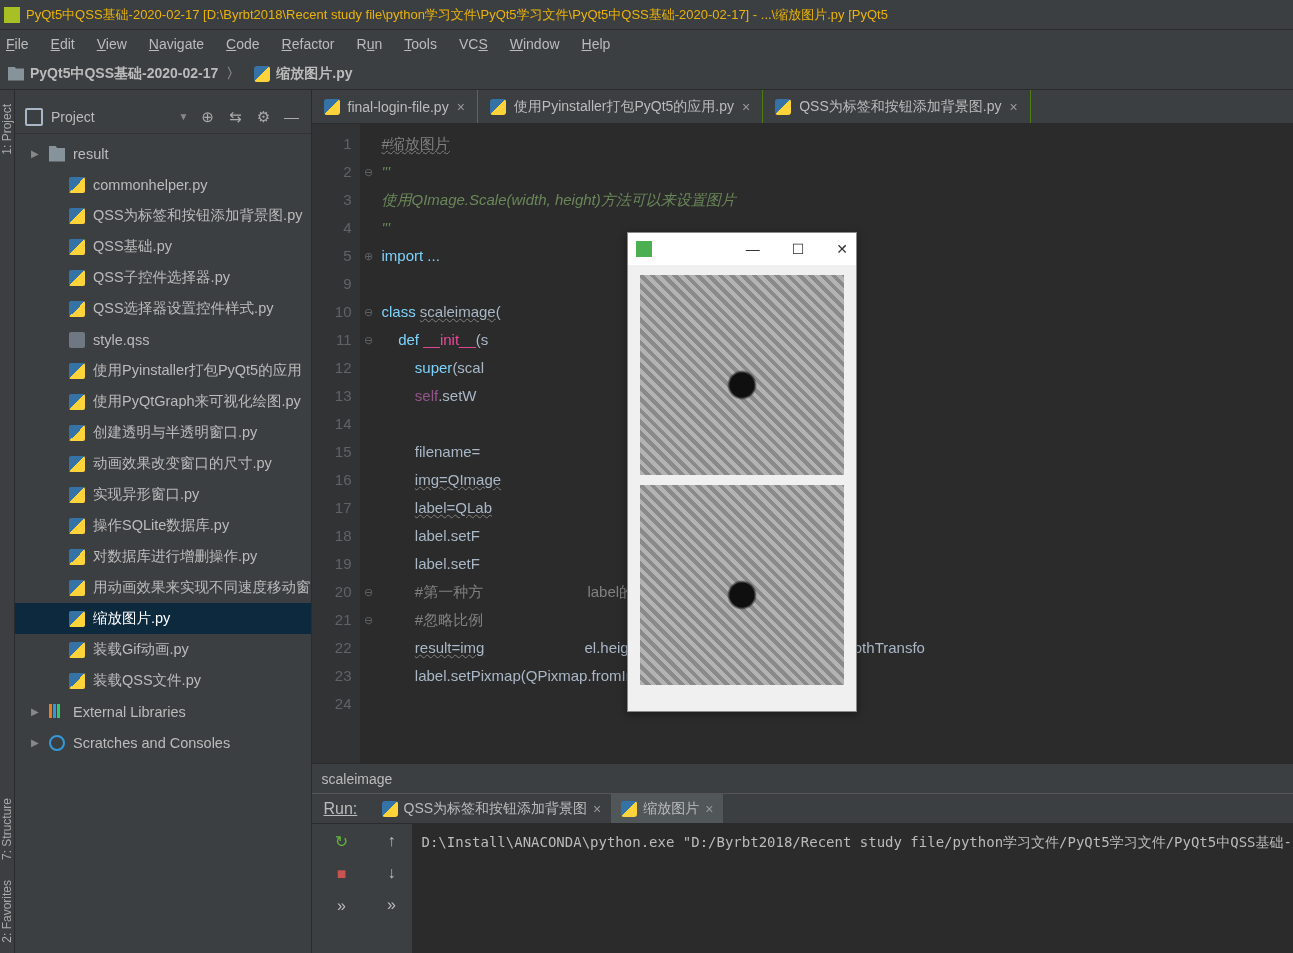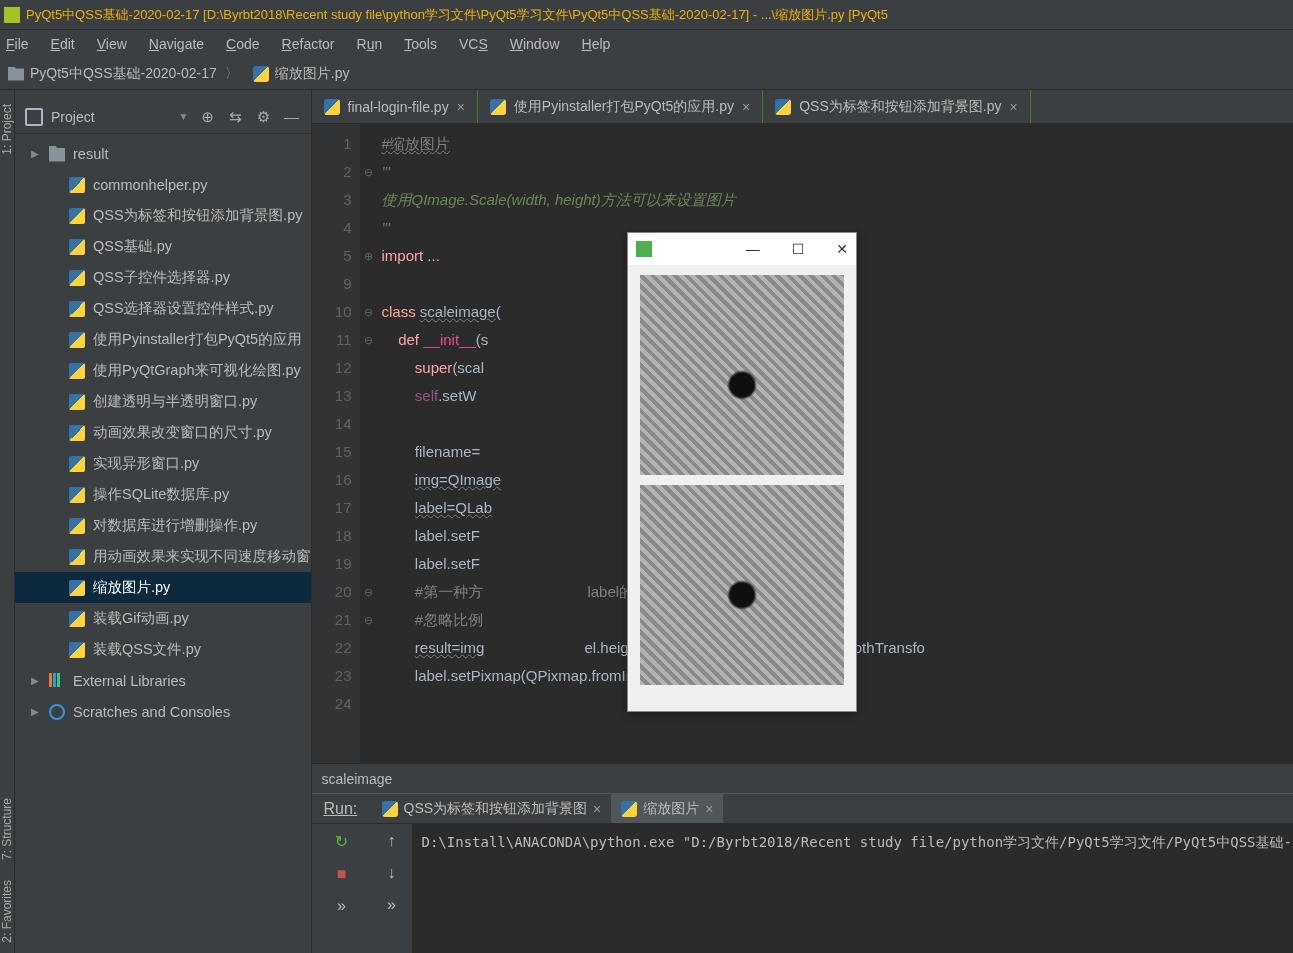--- a/index.html
+++ b/index.html
@@ -1,21 +1,21 @@
 <!DOCTYPE html>
 <html><head>
 <meta charset="utf-8">
 <style>
 * { margin:0; padding:0; box-sizing:border-box; font-family:"Segoe UI",Arial,sans-serif; }
 body { background:#3c3f41; color:#bbb; width:1293px; height:953px; overflow:hidden; position:relative; }
 .titlebar { height:30px; background:#3c3f41; display:flex; align-items:center; padding-left:4px; font-size:13px; color:#eab308; border-bottom:1px solid #2b2b2b; }
 .titlebar .appicon { width:16px; height:16px; background:#a8c023; margin-right:6px; display:inline-block; }
 .menubar { height:28px; background:#3c3f41; display:flex; align-items:center; padding-left:6px; gap:22px; font-size:14px; color:#bbb; }
 .menubar span u { text-decoration:underline; }
-.breadcrumb { height:32px; background:#3c3f41; display:flex; align-items:center; padding-left:8px; font-size:14px; border-bottom:1px solid #2b2b2b; }
+.breadcrumb { height:32px; background:#3c3f41; display:flex; align-items:center; padding-left:8px; font-size:14px; border-bottom:1px solid #2b2b2b;font-weight:bold; }
 .breadcrumb .folder-icon { width:16px; height:14px; background:#87939a; margin-right:6px; clip-path:polygon(0 0,40% 0,50% 15%,100% 15%,100% 100%,0 100%); }
 .breadcrumb .py-icon { width:16px; height:16px; background:linear-gradient(135deg,#3572a5 50%,#ffd43b 50%); border-radius:3px; margin:0 6px; }
 .breadcrumb .chev { margin:0 8px; color:#888; }
 .main { display:flex; height:calc(953px - 30px - 28px - 32px); }
 .leftstrip { width:22px; background:#3c3f41; border-right:1px solid #2b2b2b; display:flex; flex-direction:column; align-items:center; padding-top:4px; }
 .leftstrip .vtab { writing-mode:vertical-rl; transform:rotate(180deg); font-size:12px; color:#aaa; margin:10px 0; cursor:pointer; }
 .sidebar { width:350px; background:#3c3f41; display:flex; flex-direction:column; border-right:1px solid #2b2b2b; }
 .sidebar-head { height:34px; display:flex; align-items:center; padding:0 10px; border-bottom:1px solid #323232;margin-top:10px; }
 .sidebar-head .projicon { width:18px; height:18px; border:2px solid #a9b7c6; margin-right:8px; border-radius:2px; }
 .sidebar-head .label { font-size:14px; flex:1; }
@@ -36,21 +36,21 @@
 .scratch-icon { width:14px; height:14px; border:2px solid #3498db; border-radius:50%; }
 .editor { flex:1; display:flex; flex-direction:column; background:#2b2b2b; position:relative; }
 .tabbar { height:34px; display:flex; background:#3c3f41; border-bottom:1px solid #2b2b2b; }
 .tab { display:flex; align-items:center; padding:0 12px; font-size:14px; border-right:1px solid #4d7c0f; cursor:pointer; color:#bbb; position:relative; }
 .tab .py-icon { width:16px; height:16px; background:linear-gradient(135deg,#3572a5 50%,#ffd43b 50%); border-radius:3px; margin-right:8px; }
 .tab .close { margin-left:8px; font-size:14px; color:#999; }
 .codearea { flex:1; display:flex; overflow:hidden; font-family:"Consolas","Courier New",monospace; font-size:15px; }
 .gutter { width:48px; background:#313335; color:#606366; text-align:right; padding:6px 8px 0 0; line-height:28px; }
 .foldcol { width:18px; background:#2b2b2b; padding-top:6px; line-height:28px; color:#606366; font-size:11px; text-align:center; }
 .code { flex:1; padding:6px 0 0 4px; line-height:28px; color:#a9b7c6; white-space:pre; position:relative; }
-.kw { color:#fca5a5; } .str { color:#6a8759; font-style:italic; } .com { color:#808080; } .fn { color:#ec4899; } .self { color:#94558d; }
+.kw { color:#7dd3fc; } .str { color:#6a8759; font-style:italic; } .com { color:#808080; } .fn { color:#ec4899; } .self { color:#94558d; }
 .wavy { text-decoration:wavy underline #808080; text-decoration-thickness:1px; }
 .crumb-bottom { height:30px; display:flex; align-items:center; padding-left:10px; font-size:14px; background:#3c3f41; border-top:1px solid #2b2b2b; }
 .runpanel { height:160px; background:#2b2b2b; border-top:1px solid #555; display:flex; }
 .runwrap { position:relative; flex:1; display:flex; flex-direction:column; }
 .runtabs { height:30px; display:flex; align-items:center; background:#3c3f41; border-bottom:1px solid #2b2b2b; }
 .runtab { display:flex; align-items:center; padding:0 10px; height:100%; font-size:14px; cursor:pointer; }
 .runtab.active { background:#515658; }
 .runtab .py-icon{width:16px;height:16px;background:linear-gradient(135deg,#3572a5 50%,#ffd43b 50%);border-radius:3px;margin-right:6px;}
 .runtab .close{margin-left:6px;color:#999;}
 .run-leftcol { width:60px; background:#3c3f41; display:flex; flex-direction:column; align-items:center; padding-top:8px; gap:14px; }
@@ -135,20 +135,24 @@
           <span class="ficon py-small"></span>
           <span>QSS基础.py</span>
         </div>
         <div class="tree-row">
           <span class="ficon py-small"></span>
           <span>QSS子控件选择器.py</span>
         </div>
         <div class="tree-row">
           <span class="ficon py-small"></span>
           <span>QSS选择器设置控件样式.py</span>
+        </div>
+        <div class="tree-row">
+          <span class="ficon qss-small"></span>
+          <span>style.qss</span>
         </div>
         <div class="tree-row">
           <span class="ficon py-small"></span>
           <span>使用Pyinstaller打包PyQt5的应用</span>
         </div>
         <div class="tree-row">
           <span class="ficon py-small"></span>
           <span>使用PyQtGraph来可视化绘图.py</span>
         </div>
         <div class="tree-row">

